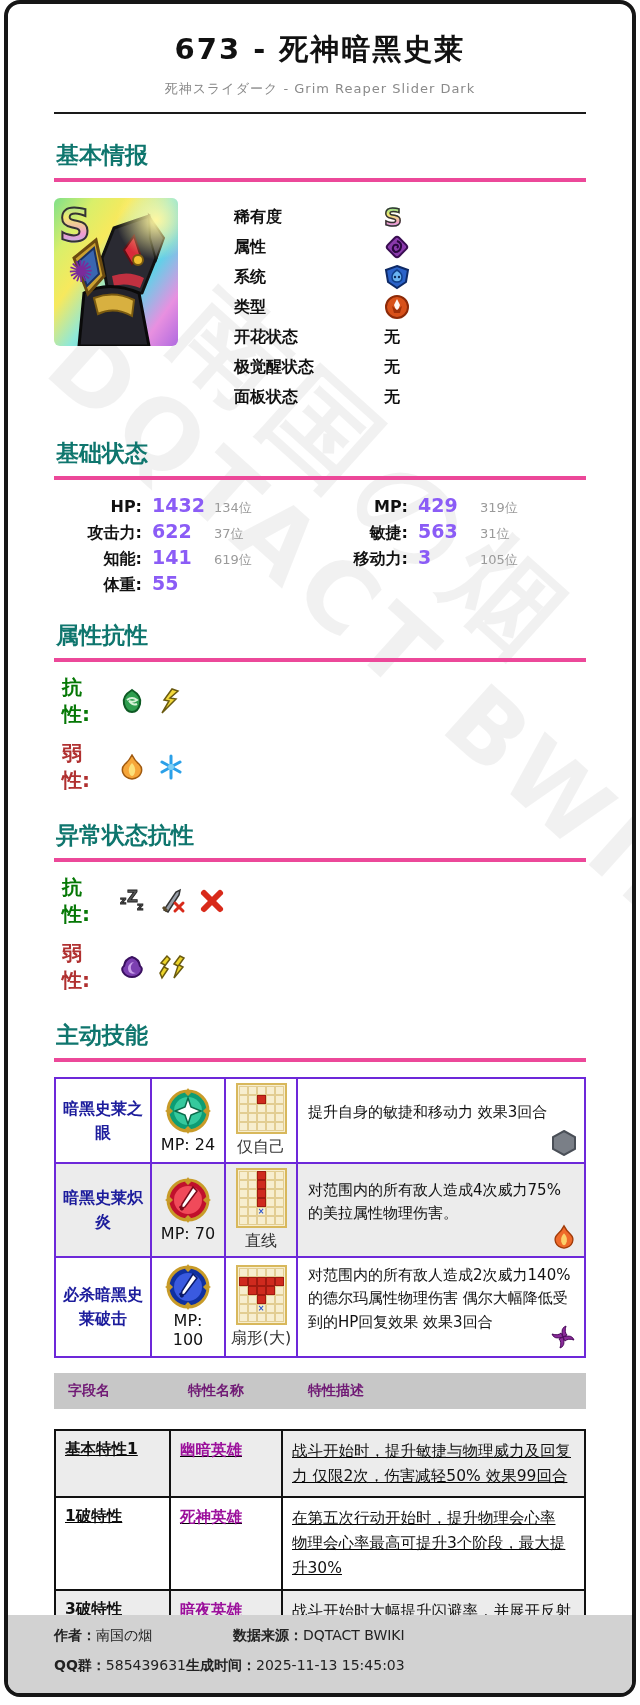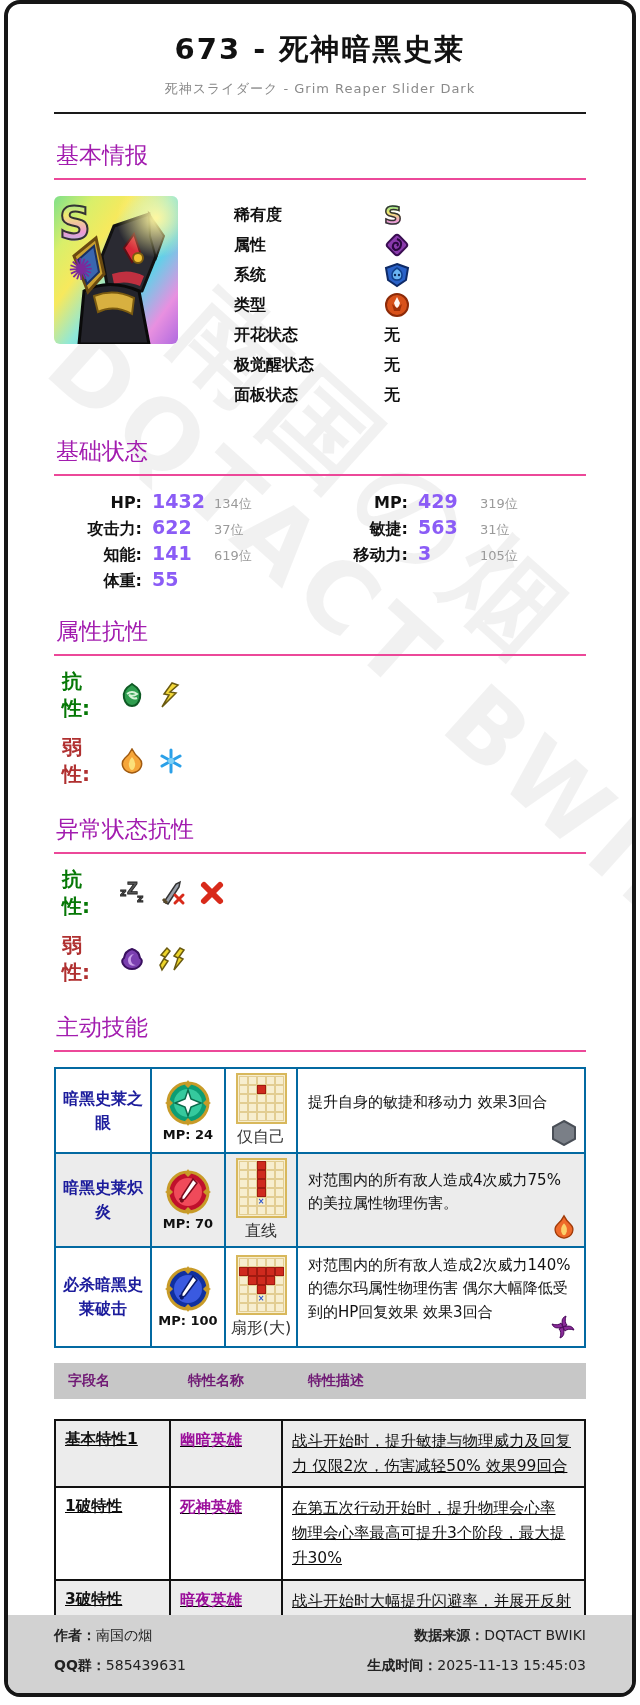--- a/index.html
+++ b/index.html
@@ -8,21 +8,21 @@
         border-radius:16px;background:#fff;overflow:hidden;box-sizing:border-box;}
   .content{position:relative;padding:0 46px;z-index:2;}
   
   .wm{position:absolute;color:rgba(0,0,0,0.055);font-weight:bold;white-space:nowrap;z-index:1;pointer-events:none;}
   .wm1{font-size:108px;letter-spacing:14px;left:120px;top:400px;transform:rotate(42deg);}
   .wm2{font-size:96px;letter-spacing:10px;left:-60px;top:590px;transform:rotate(42deg);}
   
   .title{margin-top:26px;text-align:center;font-size:29px;font-weight:bold;color:#111;letter-spacing:2px;}
   .subtitle{margin-top:10px;text-align:center;font-size:13px;color:#8a8a8a;letter-spacing:1px;}
   .top-rule{border:none;border-top:2px solid #1a1a1a;margin:14px 0 0 0;}
-  .sec-h{color:#a21caf;font-size:23px;font-weight:normal;border-bottom:2px solid #ec4899;
+  .sec-h{color:#0f766e;font-size:23px;font-weight:bold;border-bottom:4px solid #ec4899;
          padding:0 0 7px 2px;margin:26px 0 0 0;}
   
   .info-wrap{display:flex;margin-top:16px;}
   .portrait{width:124px;height:148px;border-radius:6px;position:relative;overflow:hidden;flex:none;
     background:linear-gradient(125deg,#7fe08a 0%,#d9ef6a 18%,#f7e95d 34%,#8fe8d8 52%,#62d0e8 66%,#e890e0 84%,#b06ae0 100%);}
   .portrait .glow{position:absolute;right:-18px;top:-18px;width:80px;height:80px;border-radius:50%;
     background:radial-gradient(circle,#fff7a0 0%,rgba(255,247,160,0) 70%);}
   .portrait .s-big{position:absolute;left:5px;top:2px;font-size:44px;font-weight:900;
     background:linear-gradient(180deg,#79e09a,#f2ea6e,#ef9ad2,#8fc8f2);
     -webkit-background-clip:text;background-clip:text;color:transparent;-webkit-text-stroke:2px #333;}
@@ -43,25 +43,25 @@
   .st-value{width:62px;margin-left:10px;font-size:19px;font-weight:bold;color:#8b5cf6;}
   .st-rank{font-size:13px;color:#9a9a9a;}
   
   .res-row{display:flex;align-items:center;margin-top:12px;gap:13px;min-height:28px;}
   .res-label{font-size:20px;font-weight:bold;margin-left:8px;width:44px;}
   .res-label.good{color:#067806;}
   .res-label.bad{color:#b03030;}
   
   table{border-collapse:collapse;width:100%;}
   .skills{margin-top:15px;}
-  .skills td{border:2px solid #0369a1;vertical-align:middle;padding:4px;}
+  .skills td{border:2px solid #6d28d9;vertical-align:middle;padding:4px;}
   .skills tr:nth-child(2){background:#ececec;}
   .sk-name{width:86px;text-align:center;color:#1c1c9c;font-weight:bold;font-size:16px;line-height:1.5;}
   .sk-orb{width:64px;text-align:center;}
-  .sk-mp{font-size:13px;color:#111;margin-top:1px;font-weight:bold;}
+  .sk-mp{font-size:16px;color:#111;margin-top:1px;font-weight:normal;}
   .sk-range{width:62px;text-align:center;}
   .rng-label{font-size:16px;color:#333;margin-top:2px;}
   .sk-desc{position:relative;font-size:15px;line-height:1.55;padding:6px 10px 22px 10px !important;color:#111;}
   .sk-el{position:absolute;right:8px;bottom:6px;}
   
   .grid{display:inline-block;background:#f7eecf;border:2px solid #d8b85c;padding:1px;}
   .grid-row{display:flex;}
   .cell{width:9px;height:9px;background:#f7eecf;border:1px solid #e2cd92;box-sizing:border-box;
         font-size:8px;line-height:7px;color:#2b53cc;font-weight:bold;}
   .cell.red{background:#cf2a1e;border-color:#a01a10;}
@@ -73,21 +73,21 @@
   .ph-n{width:120px;}
   .ph-d{flex:1;}
   .passives{margin-top:20px;text-decoration:underline;}
   .passives td{border:2px solid #111;padding:8px 9px;vertical-align:top;}
   .passives tr:nth-child(odd){background:#ececec;}
   .pv-field{width:95px;font-size:15.5px;font-weight:bold;color:#111;}
   .pv-name{width:92px;font-size:15.5px;font-weight:bold;color:#9b0f9b;line-height:1.5;}
   .pv-desc{font-size:15.5px;color:#111;line-height:1.6;}
   
   .footer{position:absolute;left:0;right:0;bottom:0;height:78px;background:#d2d2d2;z-index:3;
-          display:flex;justify-content:space-between;padding:12px 46px 0 46px;box-sizing:border-box;}
+          display:flex;justify-content:flex-start;padding:12px 46px 0 46px;box-sizing:border-box;}
   .ft-col{display:flex;flex-direction:column;gap:12px;}
   .ft-col.right{text-align:right;}
   .ft-line{font-size:14px;color:#222;}
   .ft-line b{font-weight:bold;}
   svg{display:block;}
 </style>
 </head>
 <body>
 
 <div class="page">

